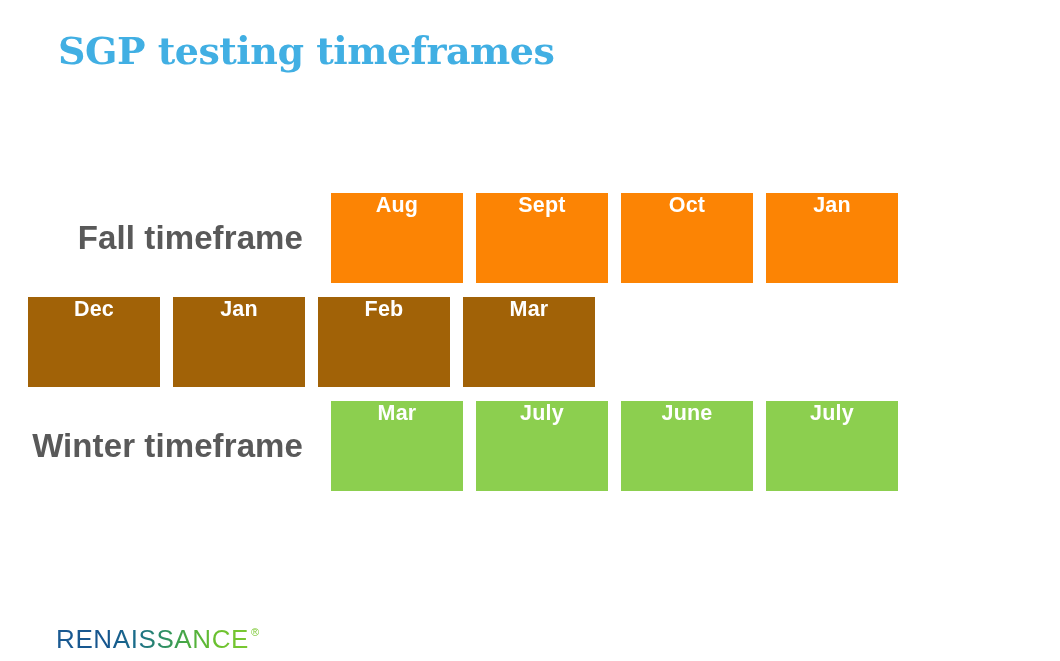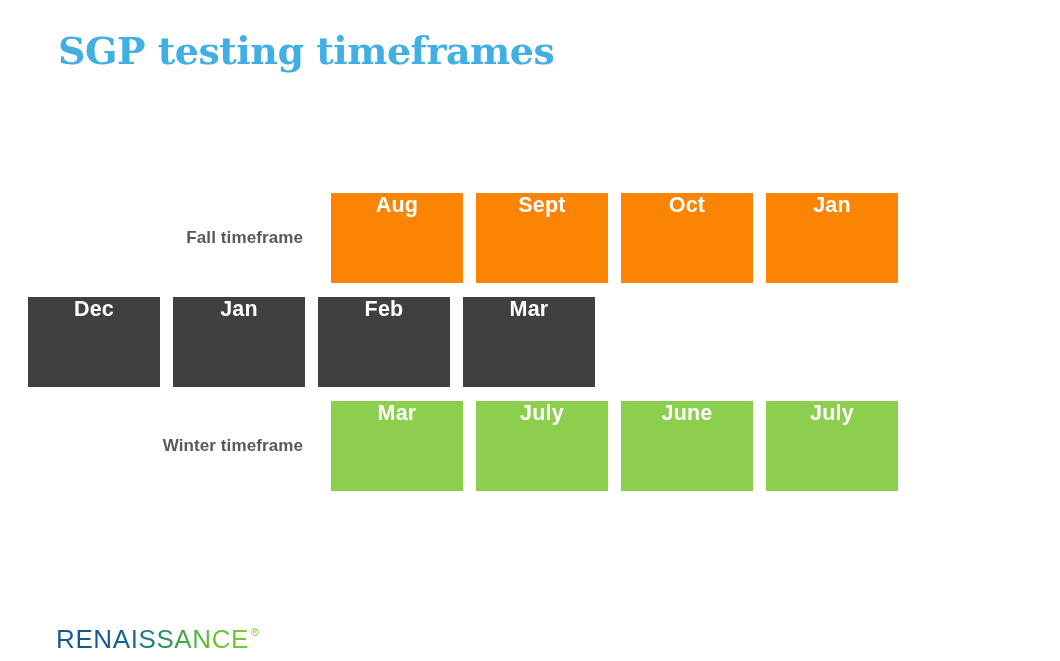--- a/index.html
+++ b/index.html
@@ -43,21 +43,21 @@
     margin-bottom: 14px;
   }
   .tf-row:last-child { margin-bottom: 0; }
 
   .row-label {
     width: 303px;
     box-sizing: border-box;
     padding-right: 0;
     text-align: right;
     font-family: "Liberation Sans", sans-serif;
-    font-size: 17px;
+    font-size: 33px;
     font-weight: bold;
     color: #595959;
     line-height: 90px;
     white-space: nowrap;
     letter-spacing: 0.1px;
   }
 
   .cells {
     display: flex;
     margin-left: 28px;
@@ -70,21 +70,21 @@
     text-align: center;
     font-family: "Liberation Sans", sans-serif;
     font-size: 21.5px;
     font-weight: bold;
     color: #ffffff;
     letter-spacing: 0.2px;
   }
   .cell:last-child { margin-right: 0; }
 
   .cell.fall   { background: #fc8404; }
-  .cell.winter { background: #404040; }
+  .cell.winter { background: #a16207; }
   .cell.spring { background: #8ccf4f; }
 
   
   #brand-logo {
     position: absolute;
     left: 56px;
     top: 626px;
     height: 28px;
     display: flex;
     align-items: baseline;

